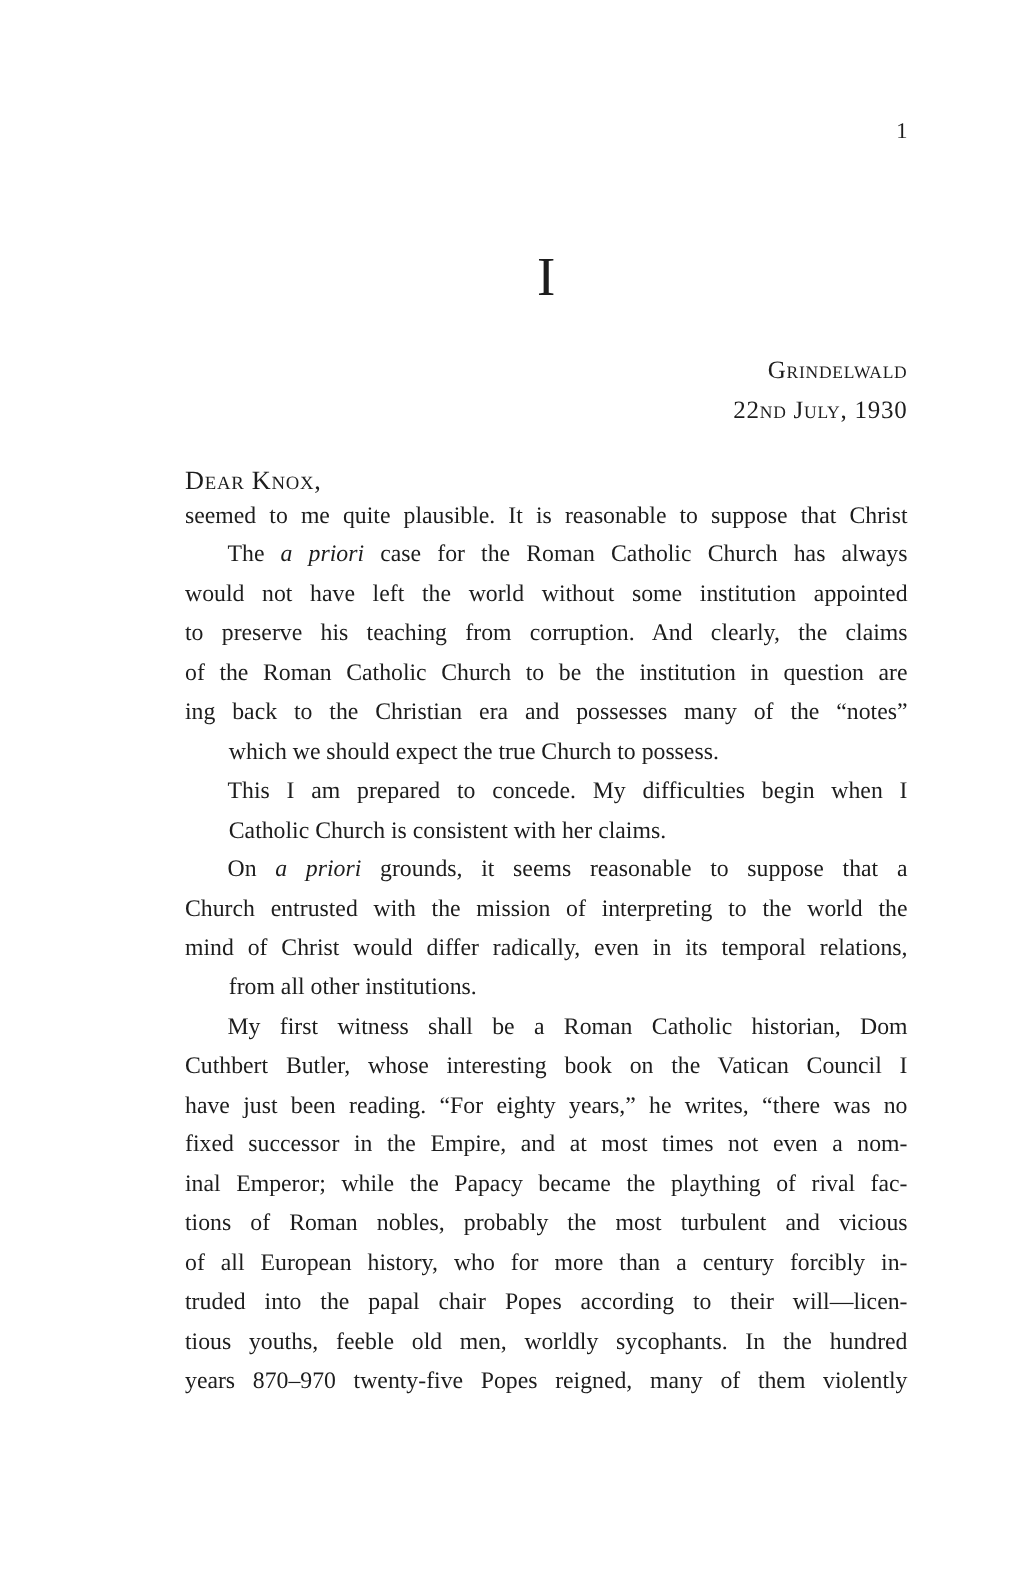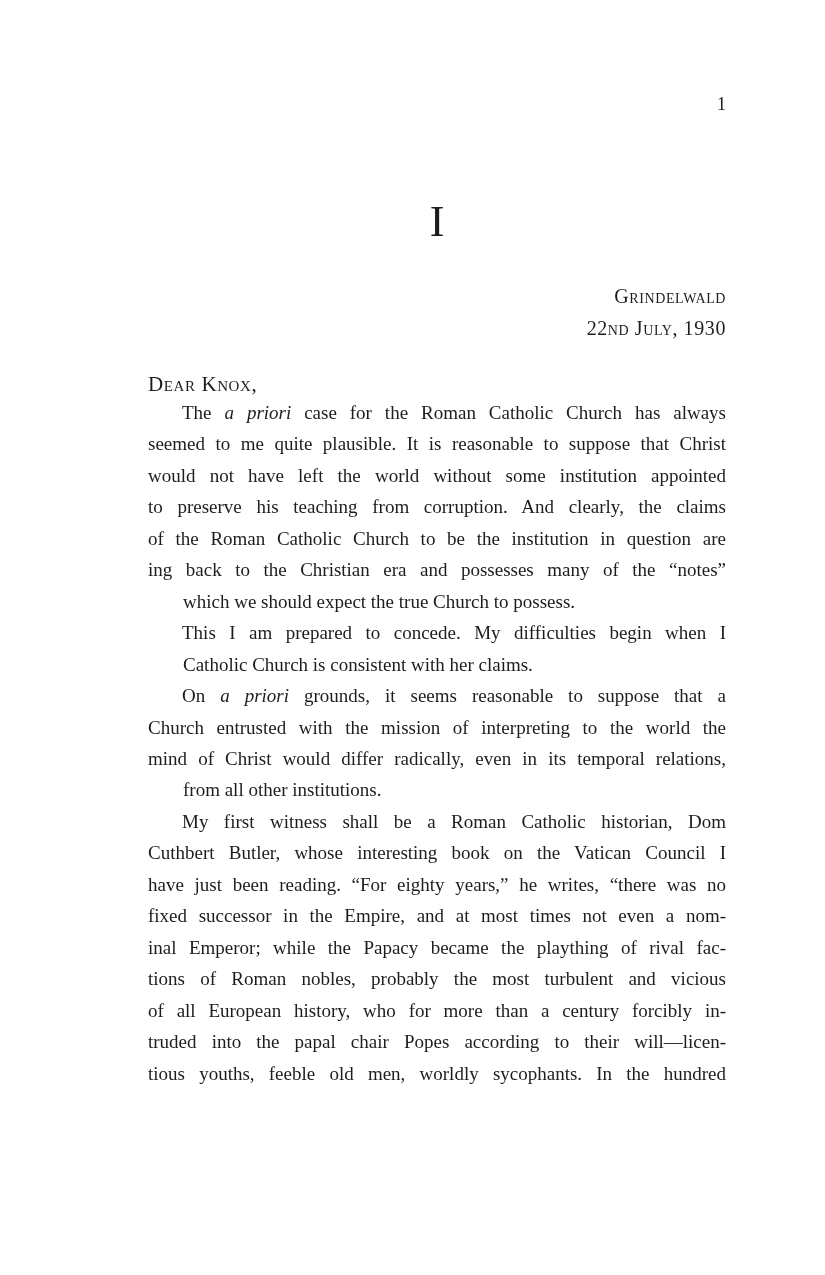--- a/index.html
+++ b/index.html
@@ -86,22 +86,22 @@
   <div class="content">
     <div class="pagenum">1</div>
     <div class="chapter">I</div>
     <div class="dateline">
       <div>Grindelwald</div>
       <div>22nd July, 1930</div>
     </div>
     <div class="salutation">Dear Knox,</div>
     <div class="bodytext">
         <div class="para">
+          <div class="line"><span>seemed to me quite plausible. It is reasonable to suppose that Christ</span></div>
           <div class="line indent"><span>The </span><em>a priori</em><span> case for the Roman Catholic Church has always</span></div>
-          <div class="line"><span>seemed to me quite plausible. It is reasonable to suppose that Christ</span></div>
           <div class="line"><span>would not have left the world without some institution appointed</span></div>
           <div class="line"><span>to preserve his teaching from corruption. And clearly, the claims</span></div>
           <div class="line"><span>of the Roman Catholic Church to be the institution in question are</span></div>
           <div class="line"><span>ing back to the Christian era and possesses many of the “notes”</span></div>
           <div class="line lastline"><span>which we should expect the true Church to possess.</span></div>
         </div>
         <div class="para">
           <div class="line indent"><span>This I am prepared to concede. My difficulties begin when I</span></div>
           <div class="line lastline"><span>Catholic Church is consistent with her claims.</span></div>
         </div>
@@ -114,16 +114,17 @@
         <div class="para">
           <div class="line indent"><span>My first witness shall be a Roman Catholic historian, Dom</span></div>
           <div class="line"><span>Cuthbert Butler, whose interesting book on the Vatican Council I</span></div>
           <div class="line"><span>have just been reading. “For eighty years,” he writes, “there was no</span></div>
           <div class="line"><span>fixed successor in the Empire, and at most times not even a nom-</span></div>
           <div class="line"><span>inal Emperor; while the Papacy became the plaything of rival fac-</span></div>
           <div class="line"><span>tions of Roman nobles, probably the most turbulent and vicious</span></div>
           <div class="line"><span>of all European history, who for more than a century forcibly in-</span></div>
           <div class="line"><span>truded into the papal chair Popes according to their will—licen-</span></div>
           <div class="line"><span>tious youths, feeble old men, worldly sycophants. In the hundred</span></div>
+          <div class="line"><span>years 870–970 twenty-five Popes reigned, many of them violently</span></div>
         </div>
       </div>
   </div>
 </div>
 
 </body></html>

